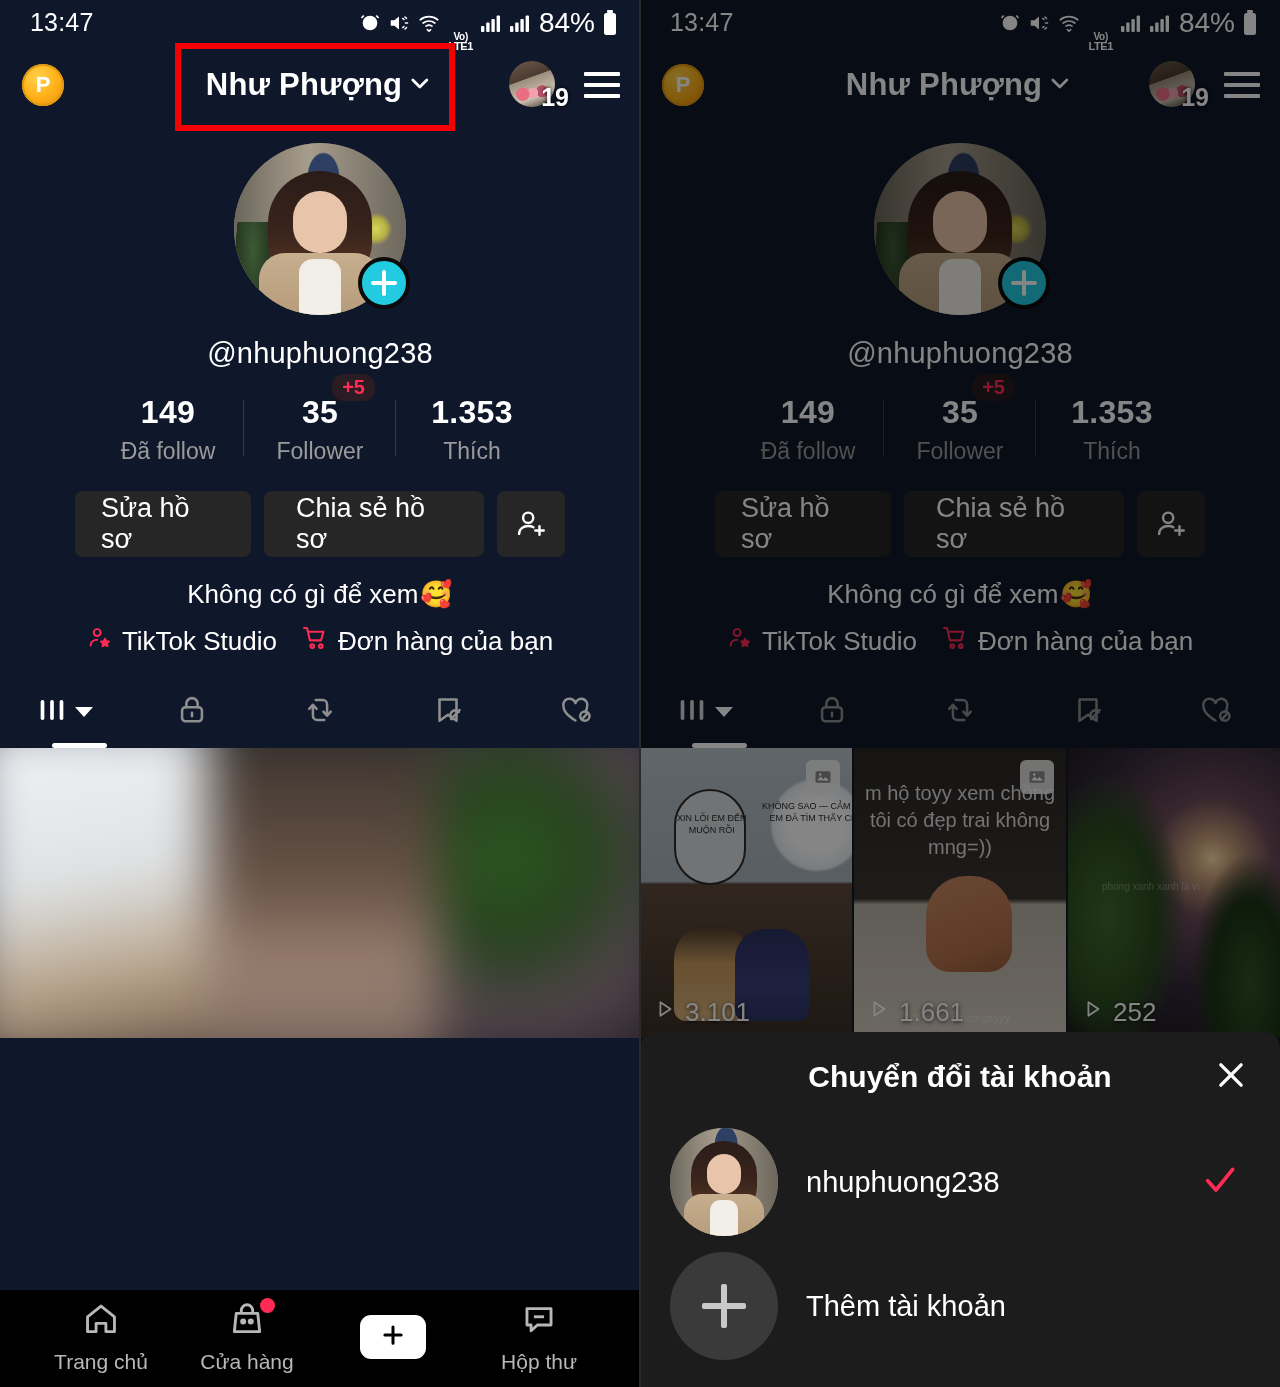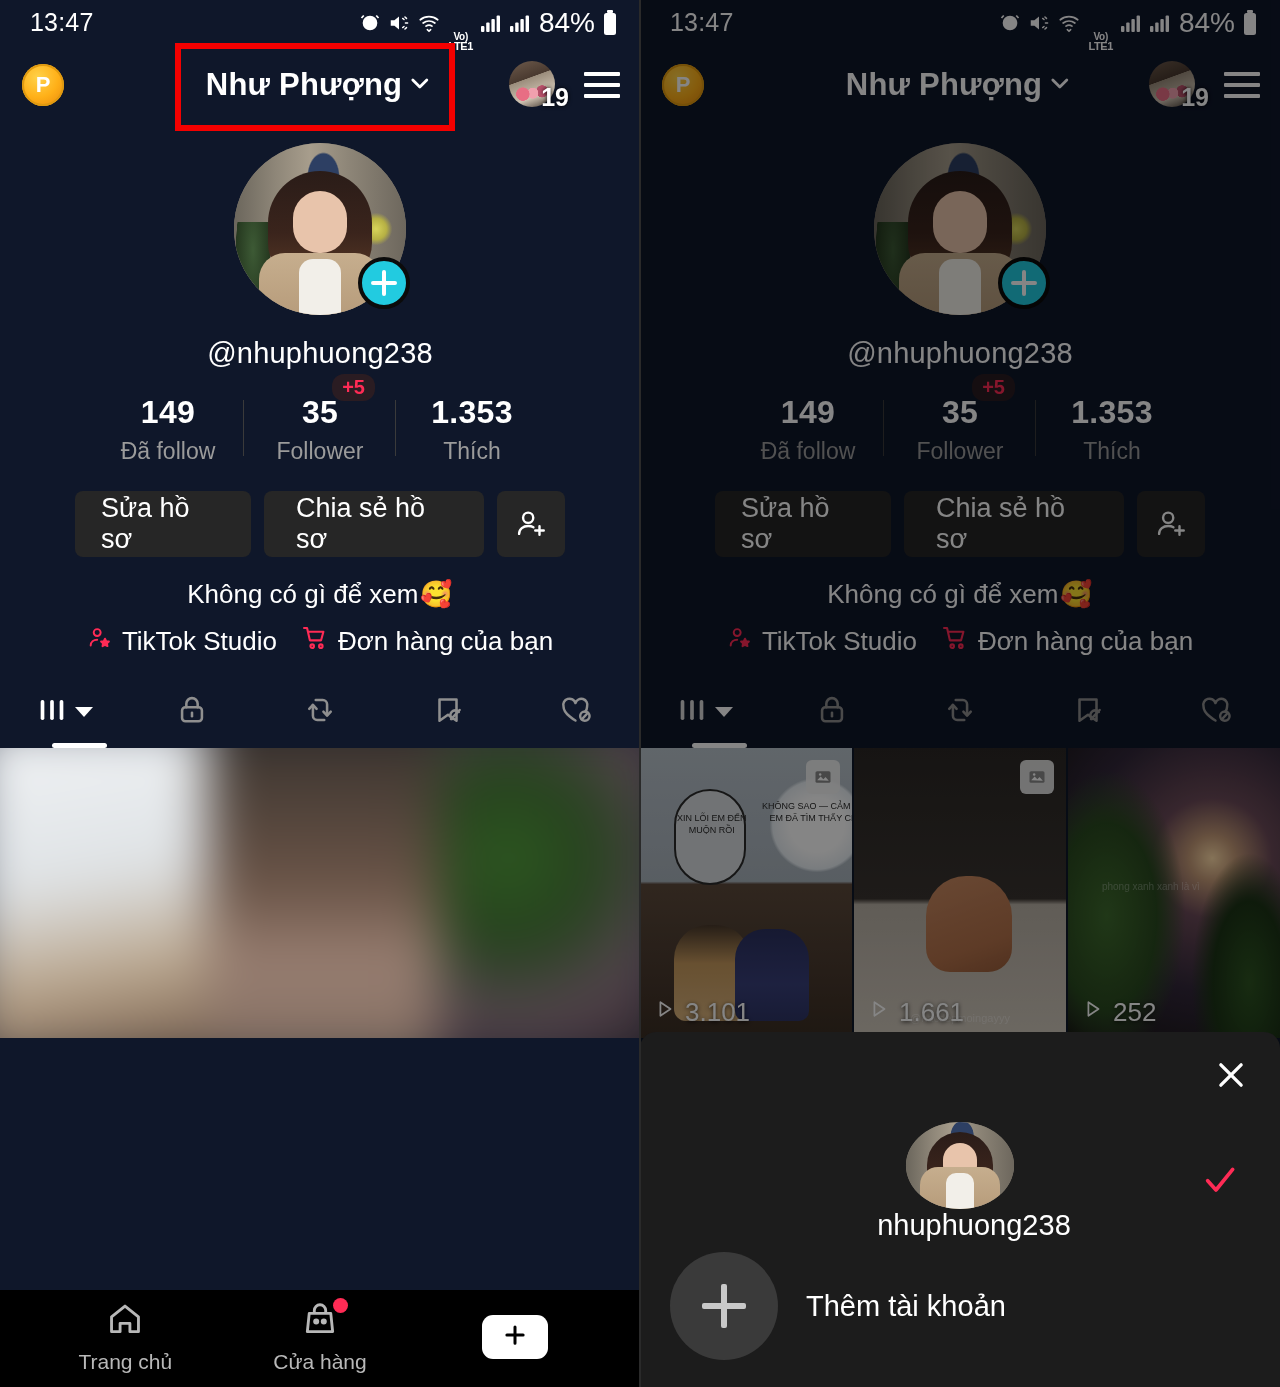--- a/index.html
+++ b/index.html
@@ -204,21 +204,21 @@
   .create .cwrap{ position:relative; z-index:2; }
 
   
   .sheet{
     position:absolute; left:0; bottom:0; width:640px; height:355px;
     background:#1c1c1c; border-radius:16px 16px 0 0; z-index:50;
   }
   .sheet-head{ height:90px; display:flex; align-items:center; justify-content:center; position:relative; }
   .sheet-title{ color:#fff; font-size:30px; font-weight:700; }
   .sheet-close{ position:absolute; right:30px; top:50%; transform:translateY(-50%); }
-  .acct-row{ display:flex; align-items:center; padding:0 30px; height:120px; position:relative;flex-direction:column; }
+  .acct-row{ display:flex; align-items:center; padding:0 30px; height:120px; position:relative; }
   .acct-av{ width:108px;height:108px;border-radius:50%;overflow:hidden;position:relative;
     background:linear-gradient(180deg,#6f6a60 0%,#8a8276 30%,#7b7468 100%); }
   .acct-av .bg{ position:absolute; inset:0;
     background:
       radial-gradient(ellipse at 52% 16%, #2d3f63 0%, #2d3f63 14%, transparent 15%),
       linear-gradient(90deg,#6b665c 0%, #8e8678 24%, #a79d8c 44%, #8e8678 66%, #6d675d 100%); }
   .acct-av .hair{ position:absolute; left:50%; top:12%; transform:translateX(-50%);
     width:66px; height:72px; border-radius:33px 33px 26px 26px;
     background:linear-gradient(180deg,#2a1c18 0%,#3a241c 55%,#5a3a26 100%); }
   .acct-av .face{ position:absolute; left:50%; top:24%; transform:translateX(-50%);
@@ -486,20 +486,29 @@
       </div>
       <div class="nav">
         <div class="create">
           <span class="cwrap">
             <svg width="30" height="30" viewBox="0 0 24 24" fill="none" stroke="#000" stroke-width="2.4" stroke-linecap="round">
                 <path d="M12 5.5v13M5.5 12h13"></path>
               </svg>
           </span>
         </div>
       </div>
+      <div class="nav">
+        <span>
+          <svg width="38" height="38" viewBox="0 0 24 24" fill="none" stroke="#b8b8b8" stroke-width="1.8" stroke-linejoin="round">
+            <path d="M4.4 5.4h15.2v10.4H11l-4 3.6v-3.6H4.4z"></path>
+              <path d="M8.8 10.6h6.4"></path>
+            </svg>
+        </span>
+        <span class="lbl">Hộp thư</span>
+      </div>
     </div>
 
     <div class="redbox" id="redbox-title"></div>
   </div>
 
   <div class="phone right">
 
     <div class="statusbar">
       <div class="sb-time">13:47</div>
       <div class="sb-icons">
@@ -727,20 +736,21 @@
             <svg width="22" height="24" viewBox="0 0 24 24" fill="none" stroke="#fff" stroke-width="1.9" stroke-linejoin="round">
                 <path d="M7 4.6l11 7.4-11 7.4z"></path>
               </svg>
           </span>
           <span>3.101</span>
         </div>
       </div>
 
       <div class="cell">
         <div class="thumb2">
+          <div class="t2-cap">m hộ toyy xem chồng tôi có đẹp trai không mng=))</div>
           <div class="t2-mouse"></div>
           <div class="t2-wm">@nacdepmoingayyy</div>
         </div>
         <div class="stackicon">
           <svg width="20" height="20" viewBox="0 0 24 24" fill="none" stroke="#555" stroke-width="2" stroke-linejoin="round">
             <rect x="3" y="5" width="18" height="14" rx="2" fill="#8a8a8a" stroke="none"></rect>
             <path d="M5 16l4.2-4.6 3.2 3.2 2.6-2.6L19 16.4z" fill="#fff" stroke="none"></path>
             <circle cx="8.6" cy="9" r="1.5" fill="#fff" stroke="none"></circle>
             </svg>
         </div>
@@ -768,20 +778,21 @@
           </span>
           <span>252</span>
         </div>
       </div>
     </div>
 
     <div class="dimmer"></div>
 
     <div class="sheet">
       <div class="sheet-head">
+        <div class="sheet-title">Chuyển đổi tài khoản</div>
         <div class="sheet-close">
           <svg width="38" height="38" viewBox="0 0 24 24" fill="none" stroke="#fff" stroke-width="2.1" stroke-linecap="round">
               <path d="M5.6 5.6l12.8 12.8M18.4 5.6L5.6 18.4"></path>
             </svg>
         </div>
       </div>
 
       <div class="acct-row">
         <div class="acct-av">
           <div class="bg"></div>

